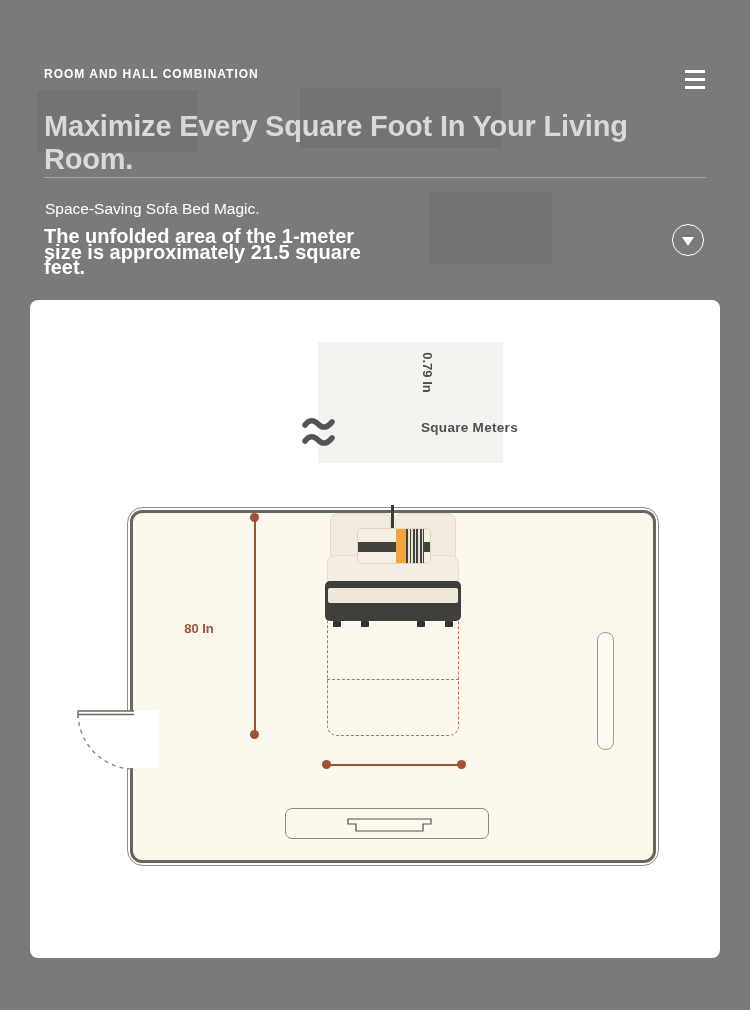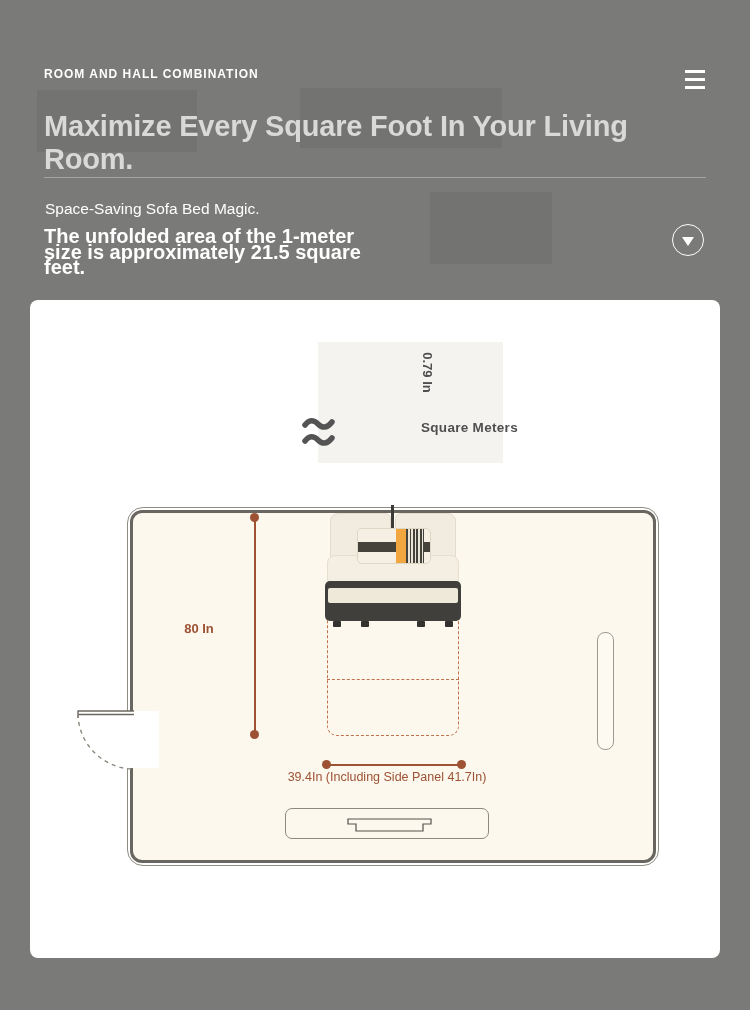--- a/index.html
+++ b/index.html
@@ -219,21 +219,20 @@
   </div>
 
   <div class="abs dim-rust v-line"></div>
   <div class="abs dim-dot dot-v-top"></div>
   <div class="abs dim-dot dot-v-bot"></div>
   <div class="abs height-label">80 In</div>
 
   <div class="abs dim-rust h-line"></div>
   <div class="abs dim-dot dot-h-l"></div>
   <div class="abs dim-dot dot-h-r"></div>
-  <div class="abs width-label">39.4In (Including Side Panel 41.7In)</div>
 
   <div class="abs side-fixture"></div>
   <div class="abs tv-stand">
     <svg width="204" height="31" viewBox="0 0 204 31">
       <path d="M62 10 H145 V15 H137 V22 H70 V15 H62 Z" fill="none" stroke="#55524b" stroke-width="1.2"></path>
     </svg>
   </div>
 
   <svg class="abs door-svg" viewBox="0 0 110 100">
     <rect x="61" y="13" width="40" height="57" fill="#ffffff"></rect>

